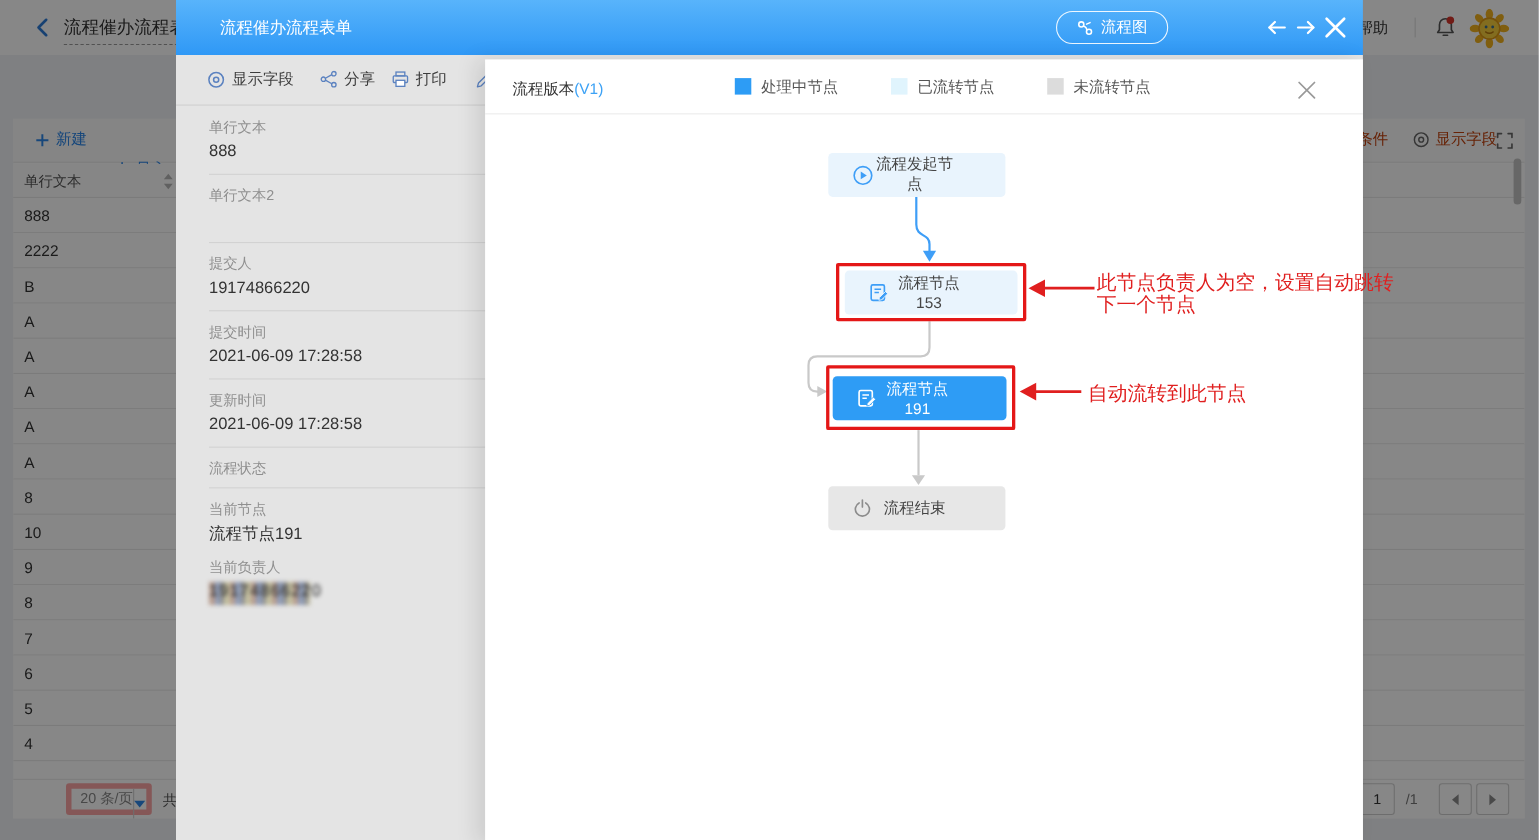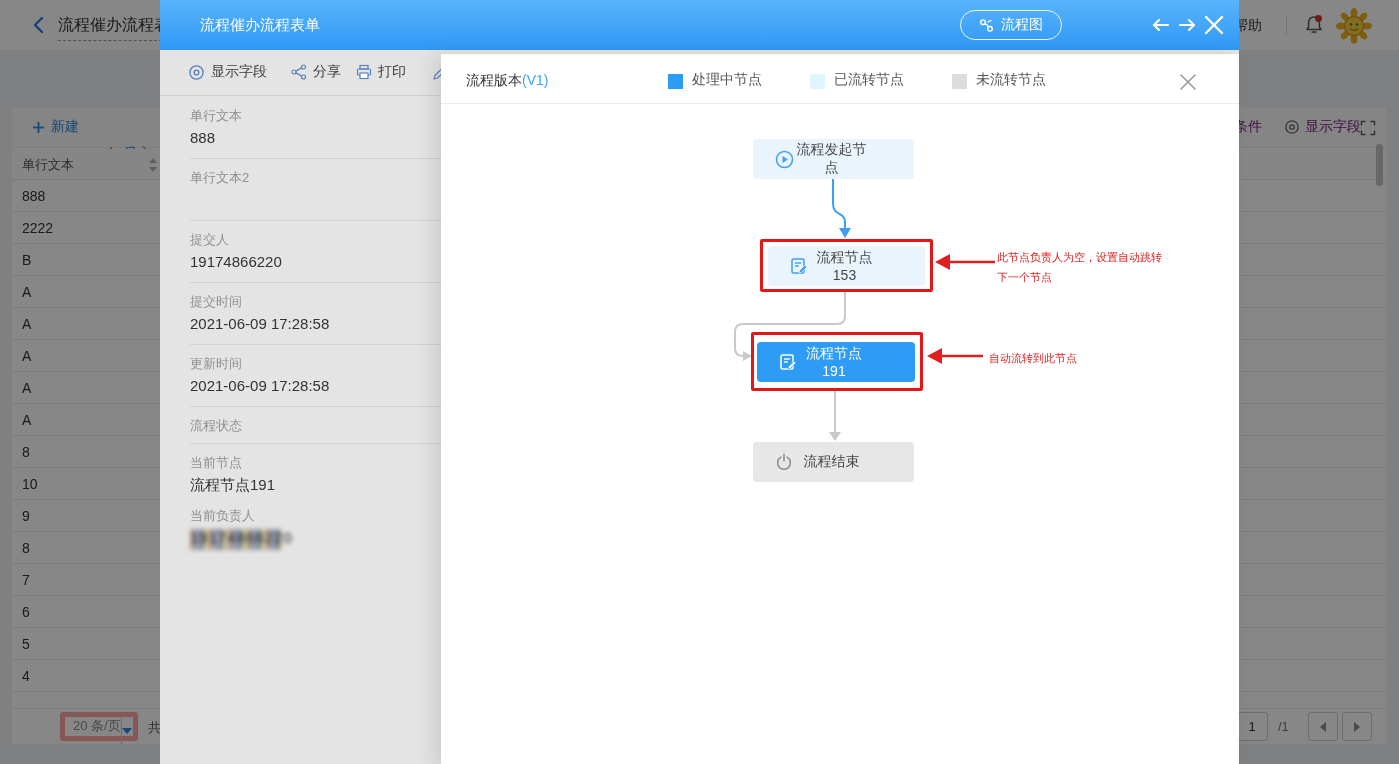--- a/index.html
+++ b/index.html
@@ -13,21 +13,21 @@
   .help-link { position:absolute; left:1234px; top:17px; font-size:14px; color:#333; }
   .top-divider { position:absolute; left:1286px; top:16px; width:1px; height:18px; background:#ddd; }
   .bell-wrap { position:absolute; left:1302px; top:13px; width:24px; height:24px; }
   .avatar { position:absolute; left:1336px; top:8px; width:36px; height:36px; }
 
   .content-card { position:absolute; left:12px; top:108px; width:1374px; height:636px; background:#fff; z-index:1; }
   .card-toolbar { position:absolute; left:0; top:0; width:1374px; height:40px; border-bottom:1px solid #ececec; background:#fbfbfb; }
   .tool-btn { position:absolute; top:10px; font-size:14px; color:#2c86e8; display:flex; align-items:center; gap:6px; }
   .tool-new { left:20px; }
   .tool-import { left:92px;margin-top:27px; }
-  .tool-right { position:absolute; top:10px; font-size:14px; color:#701a75; display:flex; align-items:center; gap:5px;justify-content:flex-end; }
+  .tool-right { position:absolute; top:10px; font-size:14px; color:#c2410c; display:flex; align-items:center; gap:5px;justify-content:flex-end; }
   .tr-filter { left:1222px; }
   .tr-fields { left:1272px; }
   .tr-full { left:1348px; top:12px; }
   .thead-row { position:absolute; left:0; top:41px; width:1374px; height:31px; border-bottom:1px solid #e9e9e9; background:#fdfdfd; }
   .thead-label { position:absolute; left:10px; top:7px; font-size:13px; color:#555; }
   .sort-icon { position:absolute; left:136px; top:8px; }
   .tbody { position:absolute; left:0; top:72px; width:1374px; height:564px; overflow:hidden; }
   .trow { width:1374px; height:32px; line-height:32px; padding-left:10px; font-size:14px; color:#333; border-bottom:1px solid #e9e9e9; background:#fff; }
   .bg-scroll-thumb { position:absolute; left:1364px; top:36px; width:7px; height:42px; border-radius:4px; background:#c2c2c2; }
   .card-footer { position:absolute; left:0; top:600px; width:1374px; height:36px; background:#fff; border-top:1px solid #ececec; }
@@ -62,40 +62,40 @@
   .fdiv { margin-top:8px; border-top:1px solid #d2d2d2; width:390px; }
   .redacted { width:92px; letter-spacing:1px; color:#222; filter:blur(2px);
     background:repeating-linear-gradient(90deg, rgba(130,70,40,.45) 0 5px, rgba(40,70,130,.45) 5px 10px, rgba(25,25,25,.4) 10px 14px, rgba(150,140,60,.4) 14px 19px); }
 
   
   .flow-panel { position:absolute; left:441px; top:54px; width:798px; height:714px; background:#fff; z-index:20; box-shadow:-8px 0 18px rgba(0,0,0,0.10); }
   .fp-header { position:absolute; left:0; top:5px; width:798px; height:45px; border-bottom:1px solid #ebebeb; }
   .fp-version { position:absolute; left:25px; top:13px; font-size:14px; color:#333; }
   .fp-version .v { color:#3da2f5; }
   .fp-legend { position:absolute; left:215px; top:12px; display:flex; gap:36px; }
-  .legend-item { display:flex; align-items:flex-end; gap:9px; font-size:14px; color:#555;padding-left:12px; }
+  .legend-item { display:flex; align-items:flex-start; gap:9px; font-size:14px; color:#555;padding-left:12px; }
   .legend-sq { width:15px; height:15px; display:inline-block; }
   .fp-close { position:absolute; left:736px; top:12px; width:22px; height:22px; }
   .fp-canvas { position:absolute; left:0; top:50px; width:798px; height:664px; }
   .fp-svg { position:absolute; left:0; top:-50px; width:798px; height:714px; }
 
   .fnode { position:absolute; border-radius:4px; display:flex; align-items:center; font-size:14px; }
   .fnode .nicon { margin-left:22px; width:20px; height:20px; display:flex; align-items:center; }
   .fnode .nlabel { flex:1; text-align:center; padding-right:46px; }
   .node-light { background:#e9f4fd; color:#454545; }
   .node-active { background:#2e9cf5; color:#fff; }
   .node-gray { background:#e7e7e7; color:#454545; }
   .n-start { left:312px; top:35px; width:161px; height:40px; }
   .n-153 { left:327px; top:142px; width:157px; height:40px; }
   .n-191 { left:316px; top:238px; width:158px; height:40px; }
   .n-end { left:312px; top:338px; width:161px; height:40px;justify-content:space-between; }
   .redbox { position:absolute; border:3px solid #e41717; border-radius:2px; background:transparent; }
   .rb-1 { left:319px; top:135px; width:173px; height:53px; }
   .rb-2 { left:310px; top:228px; width:172px; height:59px; }
-  .anno { position:absolute; color:#e01f1f; font-size:11px; line-height:20px; white-space:nowrap; }
+  .anno { position:absolute; color:#e01f1f; font-size:18px; line-height:20px; white-space:nowrap; }
   .anno-1 { left:556px; top:143px; }
   .anno-2 { left:548px; top:244px; }
 </style>
 </head>
 <body>
 
 <div id="stage">
 
   <div class="topbar">
     <div class="back-btn">

